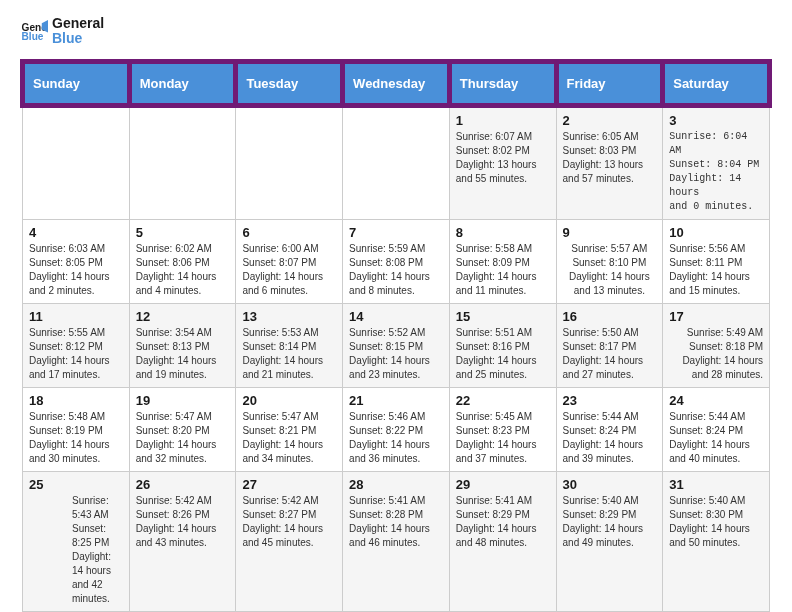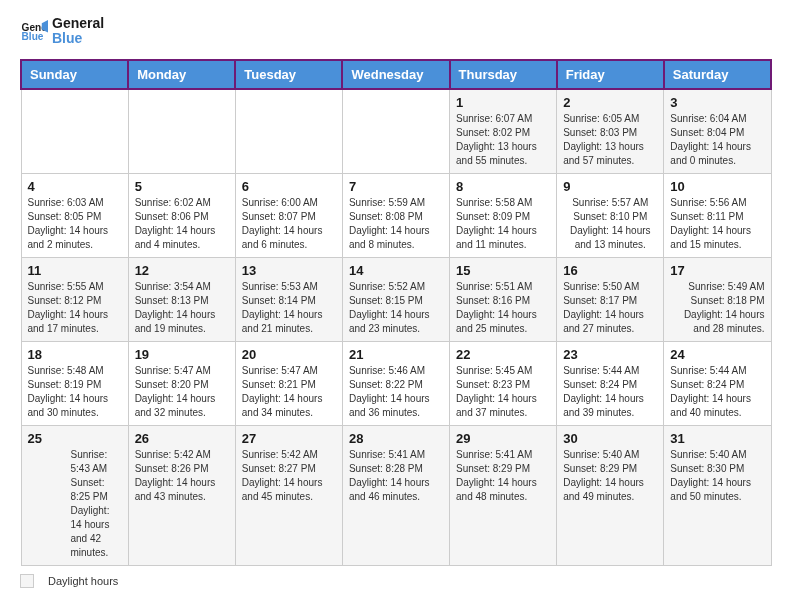--- a/index.html
+++ b/index.html
@@ -39,24 +39,24 @@
     }
     table {
       width: 100%;
       border-collapse: collapse;
       table-layout: fixed;
     }
     thead tr th {
       background-color: #4a90d9;
       color: #fff;
       text-align: left;
-      padding: 6px 8px;
+      padding: 12px 8px;
       font-size: 13px;
       font-weight: bold;
-      border: 2px solid #701a75;
+      border: 5px solid #701a75;
     }
     tbody tr td {
       border: 1px solid #ccc;
       vertical-align: top;
       padding: 5px 6px;
       font-size: 10.5px;
       color: #222;
       height: 78px;
       background: #fff;
     }
@@ -138,21 +138,21 @@
         </td>
         <td>
           <span class="day-num">2</span>
           <div class="day-info" style="white-space: pre-line;">Sunrise: 6:05 AM
 Sunset: 8:03 PM
 Daylight: 13 hours
 and 57 minutes.</div>
         </td>
         <td>
           <span class="day-num">3</span>
-          <div class="day-info" style="white-space: pre-line;">Sunrise: 6:04 AM
+          <div class="day-info" style="white-space: pre-line; font-family: Liberation Mono, monospace;">Sunrise: 6:04 AM
 Sunset: 8:04 PM
 Daylight: 14 hours
 and 0 minutes.</div>
         </td>
       </tr>
       <tr>
         <td>
           <span class="day-num">4</span>
           <div class="day-info" style="white-space: pre-line;">Sunrise: 6:03 AM
 Sunset: 8:05 PM

